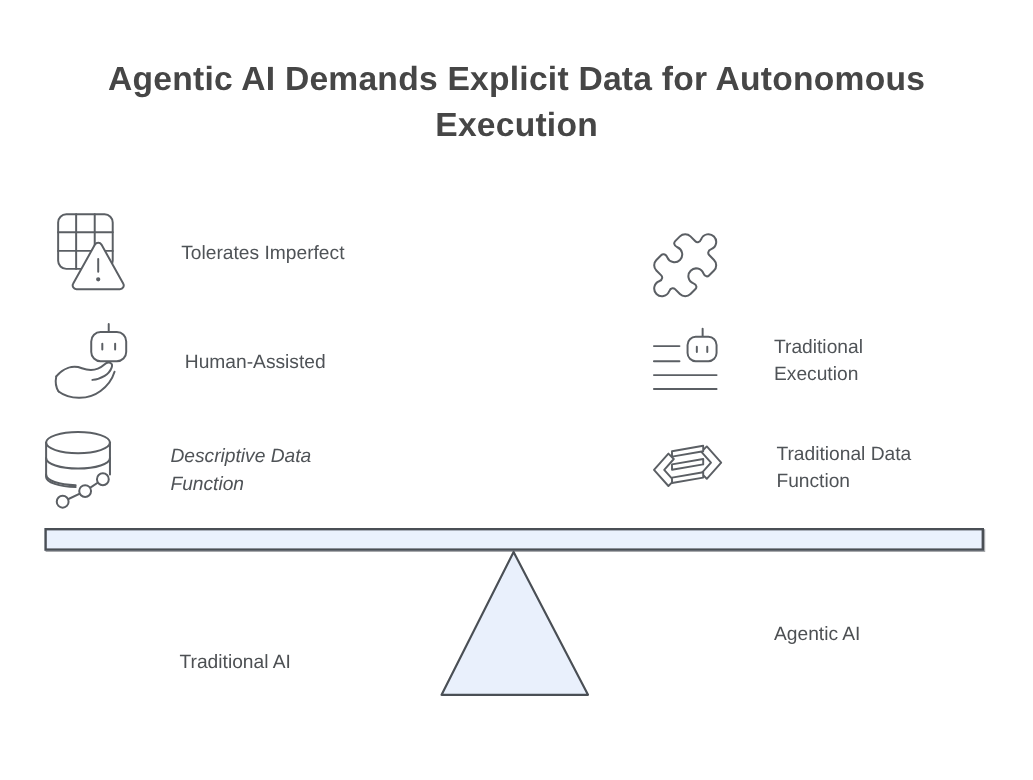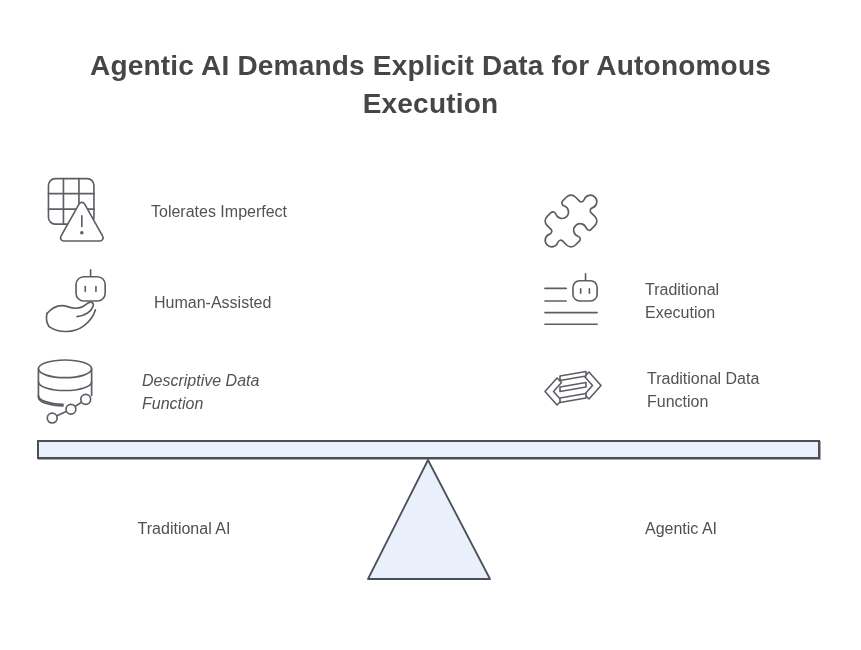--- a/index.html
+++ b/index.html
@@ -26,21 +26,21 @@
   .bar{
     position:absolute;left:37px;top:440px;width:783px;height:19px;
     box-sizing:border-box;border:2px solid #4a4f55;background:#eaf1fd;
     box-shadow:1px 1px 0 rgba(95,99,104,.55);
   }
   .fulcrum{position:absolute;left:363px;top:458px;}
   .side-label{
     position:absolute;top:518px;width:170px;text-align:center;
     font-size:16px;line-height:22px;color:#4d5053;
   }
-  .side-label.left{left:99px;}
+  .side-label.left{left:111px;margin-top:24px;}
   .side-label.right{left:596px;}
   svg{display:block;}
 </style>
 </head>
 <body>
 
 <div class="canvas">
 
   <div class="title">
     <span>Agentic AI Demands Explicit Data for Autonomous</span>

